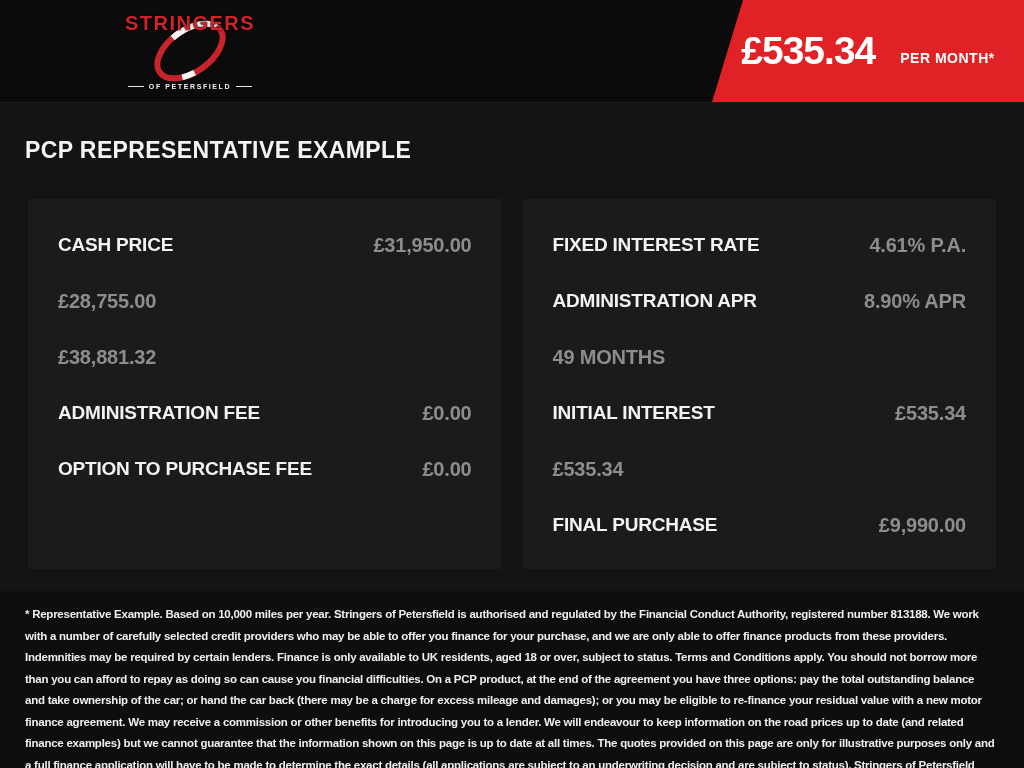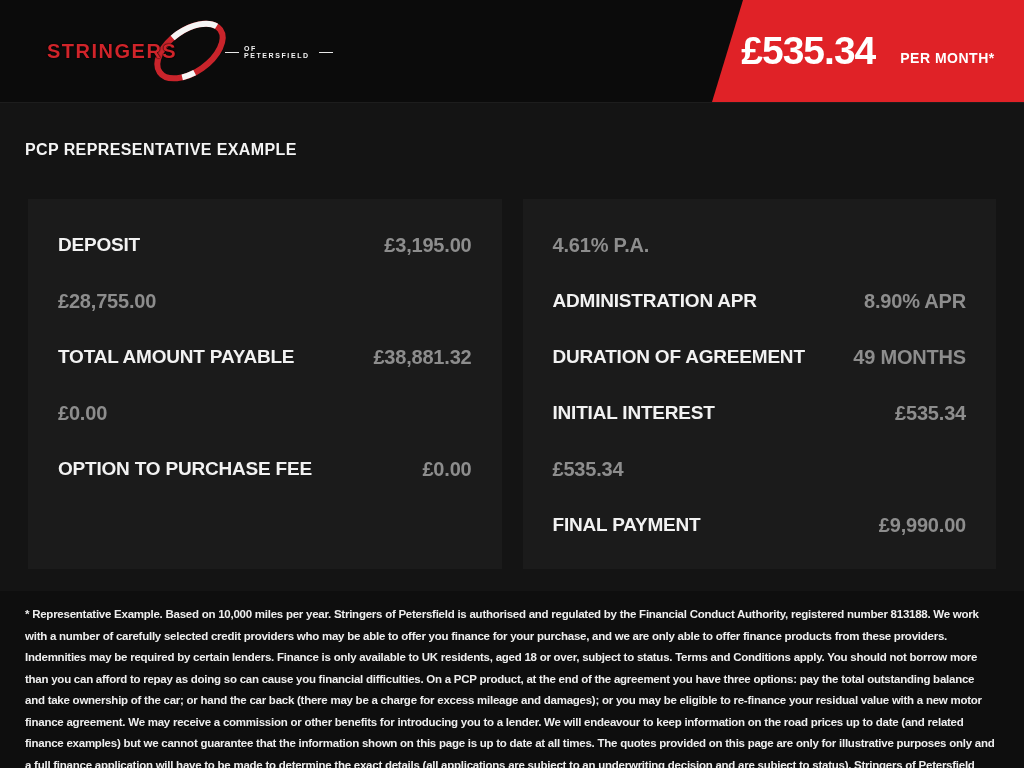--- a/index.html
+++ b/index.html
@@ -16,21 +16,21 @@
     position:relative;height:102px;background:#0b0b0b;
     border-bottom:1px solid #1d1d1d;
   }
   .logo{
     position:absolute;left:110px;top:13px;width:160px;height:76px;
     cursor:pointer;
   }
   .logo svg{position:absolute;left:0;top:0;}
   .logo-text{
     position:absolute;left:0;top:0;width:100%;height:100%;
-    display:flex;align-items:center;justify-content:center;gap:48px;
+    display:flex;flex-direction:column;align-items:center;justify-content:center;gap:48px;
   }
   .brand{
     color:#d0242a;font-weight:bold;font-size:20px;letter-spacing:1.5px;
     text-shadow:0 0 2px #000, 0 0 1px #000;
     line-height:20px;
   }
   .tagline{
     display:flex;align-items:center;gap:5px;margin-top:2px;
   }
   .tagline .line{width:16px;height:1px;background:#e8e8e8;}
@@ -50,21 +50,21 @@
   }
   .price-banner .period{
     font-size:14px;font-weight:bold;letter-spacing:.5px;
     margin-left:25px;margin-top:14px;
   }
 
   
   main{display:block;}
   h1.page-title{
     margin:0;padding:34px 0 0 25px;
-    color:#f4f4f4;font-size:16px;font-weight:bold;letter-spacing:.4px;
+    color:#f4f4f4;font-size:23px;font-weight:bold;letter-spacing:.4px;
     line-height:26px;
   }
   .panels{
     display:flex;gap:21px;margin:36px 28px 0 28px;
   }
   .panel{
     flex:1;background:#1b1b1b;height:370px;
     padding:18px 30px;box-sizing:border-box;
   }
   .row{
@@ -123,62 +123,62 @@
   </header>
 
   <main>
     <h1 class="page-title">PCP REPRESENTATIVE EXAMPLE</h1>
 
     <div class="panels">
 
       <section class="panel">
         <div>
             <div class="row">
-            <span class="label">DEPOSIT</span>
-            <span class="value">£3,195.00</span>
+            <span class="label">CASH PRICE</span>
+            <span class="value">£31,950.00</span>
           </div>
             <div class="row">
             <span class="value">£28,755.00</span>
           </div>
             <div class="row">
-            <span class="label">TOTAL AMOUNT PAYABLE</span>
             <span class="value">£38,881.32</span>
           </div>
             <div class="row">
+            <span class="label">ADMINISTRATION FEE</span>
             <span class="value">£0.00</span>
           </div>
             <div class="row">
             <span class="label">OPTION TO PURCHASE FEE</span>
             <span class="value">£0.00</span>
           </div>
           </div>
       </section>
 
       <section class="panel">
         <div>
             <div class="row">
+            <span class="label">FIXED INTEREST RATE</span>
             <span class="value">4.61% P.A.</span>
           </div>
             <div class="row">
             <span class="label">ADMINISTRATION APR</span>
             <span class="value">8.90% APR</span>
           </div>
             <div class="row">
-            <span class="label">DURATION OF AGREEMENT</span>
             <span class="value">49 MONTHS</span>
           </div>
             <div class="row">
             <span class="label">INITIAL INTEREST</span>
             <span class="value">£535.34</span>
           </div>
             <div class="row">
             <span class="value">£535.34</span>
           </div>
             <div class="row">
-            <span class="label">FINAL PAYMENT</span>
+            <span class="label">FINAL PURCHASE</span>
             <span class="value">£9,990.00</span>
           </div>
           </div>
       </section>
 
     </div>
   </main>
 
   <footer>
     <p>* Representative Example. Based on 10,000 miles per year. Stringers of Petersfield is authorised and regulated by the Financial Conduct Authority, registered number 813188. We work with a number of carefully selected credit providers who may be able to offer you finance for your purchase, and we are only able to offer finance products from these providers. Indemnities may be required by certain lenders. Finance is only available to UK residents, aged 18 or over, subject to status. Terms and Conditions apply. You should not borrow more than you can afford to repay as doing so can cause you financial difficulties. On a PCP product, at the end of the agreement you have three options: pay the total outstanding balance and take ownership of the car; or hand the car back (there may be a charge for excess mileage and damages); or you may be eligible to re-finance your residual value with a new motor finance agreement. We may receive a commission or other benefits for introducing you to a lender. We will endeavour to keep information on the road prices up to date (and related finance examples) but we cannot guarantee that the information shown on this page is up to date at all times. The quotes provided on this page are only for illustrative purposes only and a full finance application will have to be made to determine the exact details (all applications are subject to an underwriting decision and are subject to status). Stringers of Petersfield acts as a credit broker and not a lender. Address: Station road, Petersfield, GU323DJ</p>

